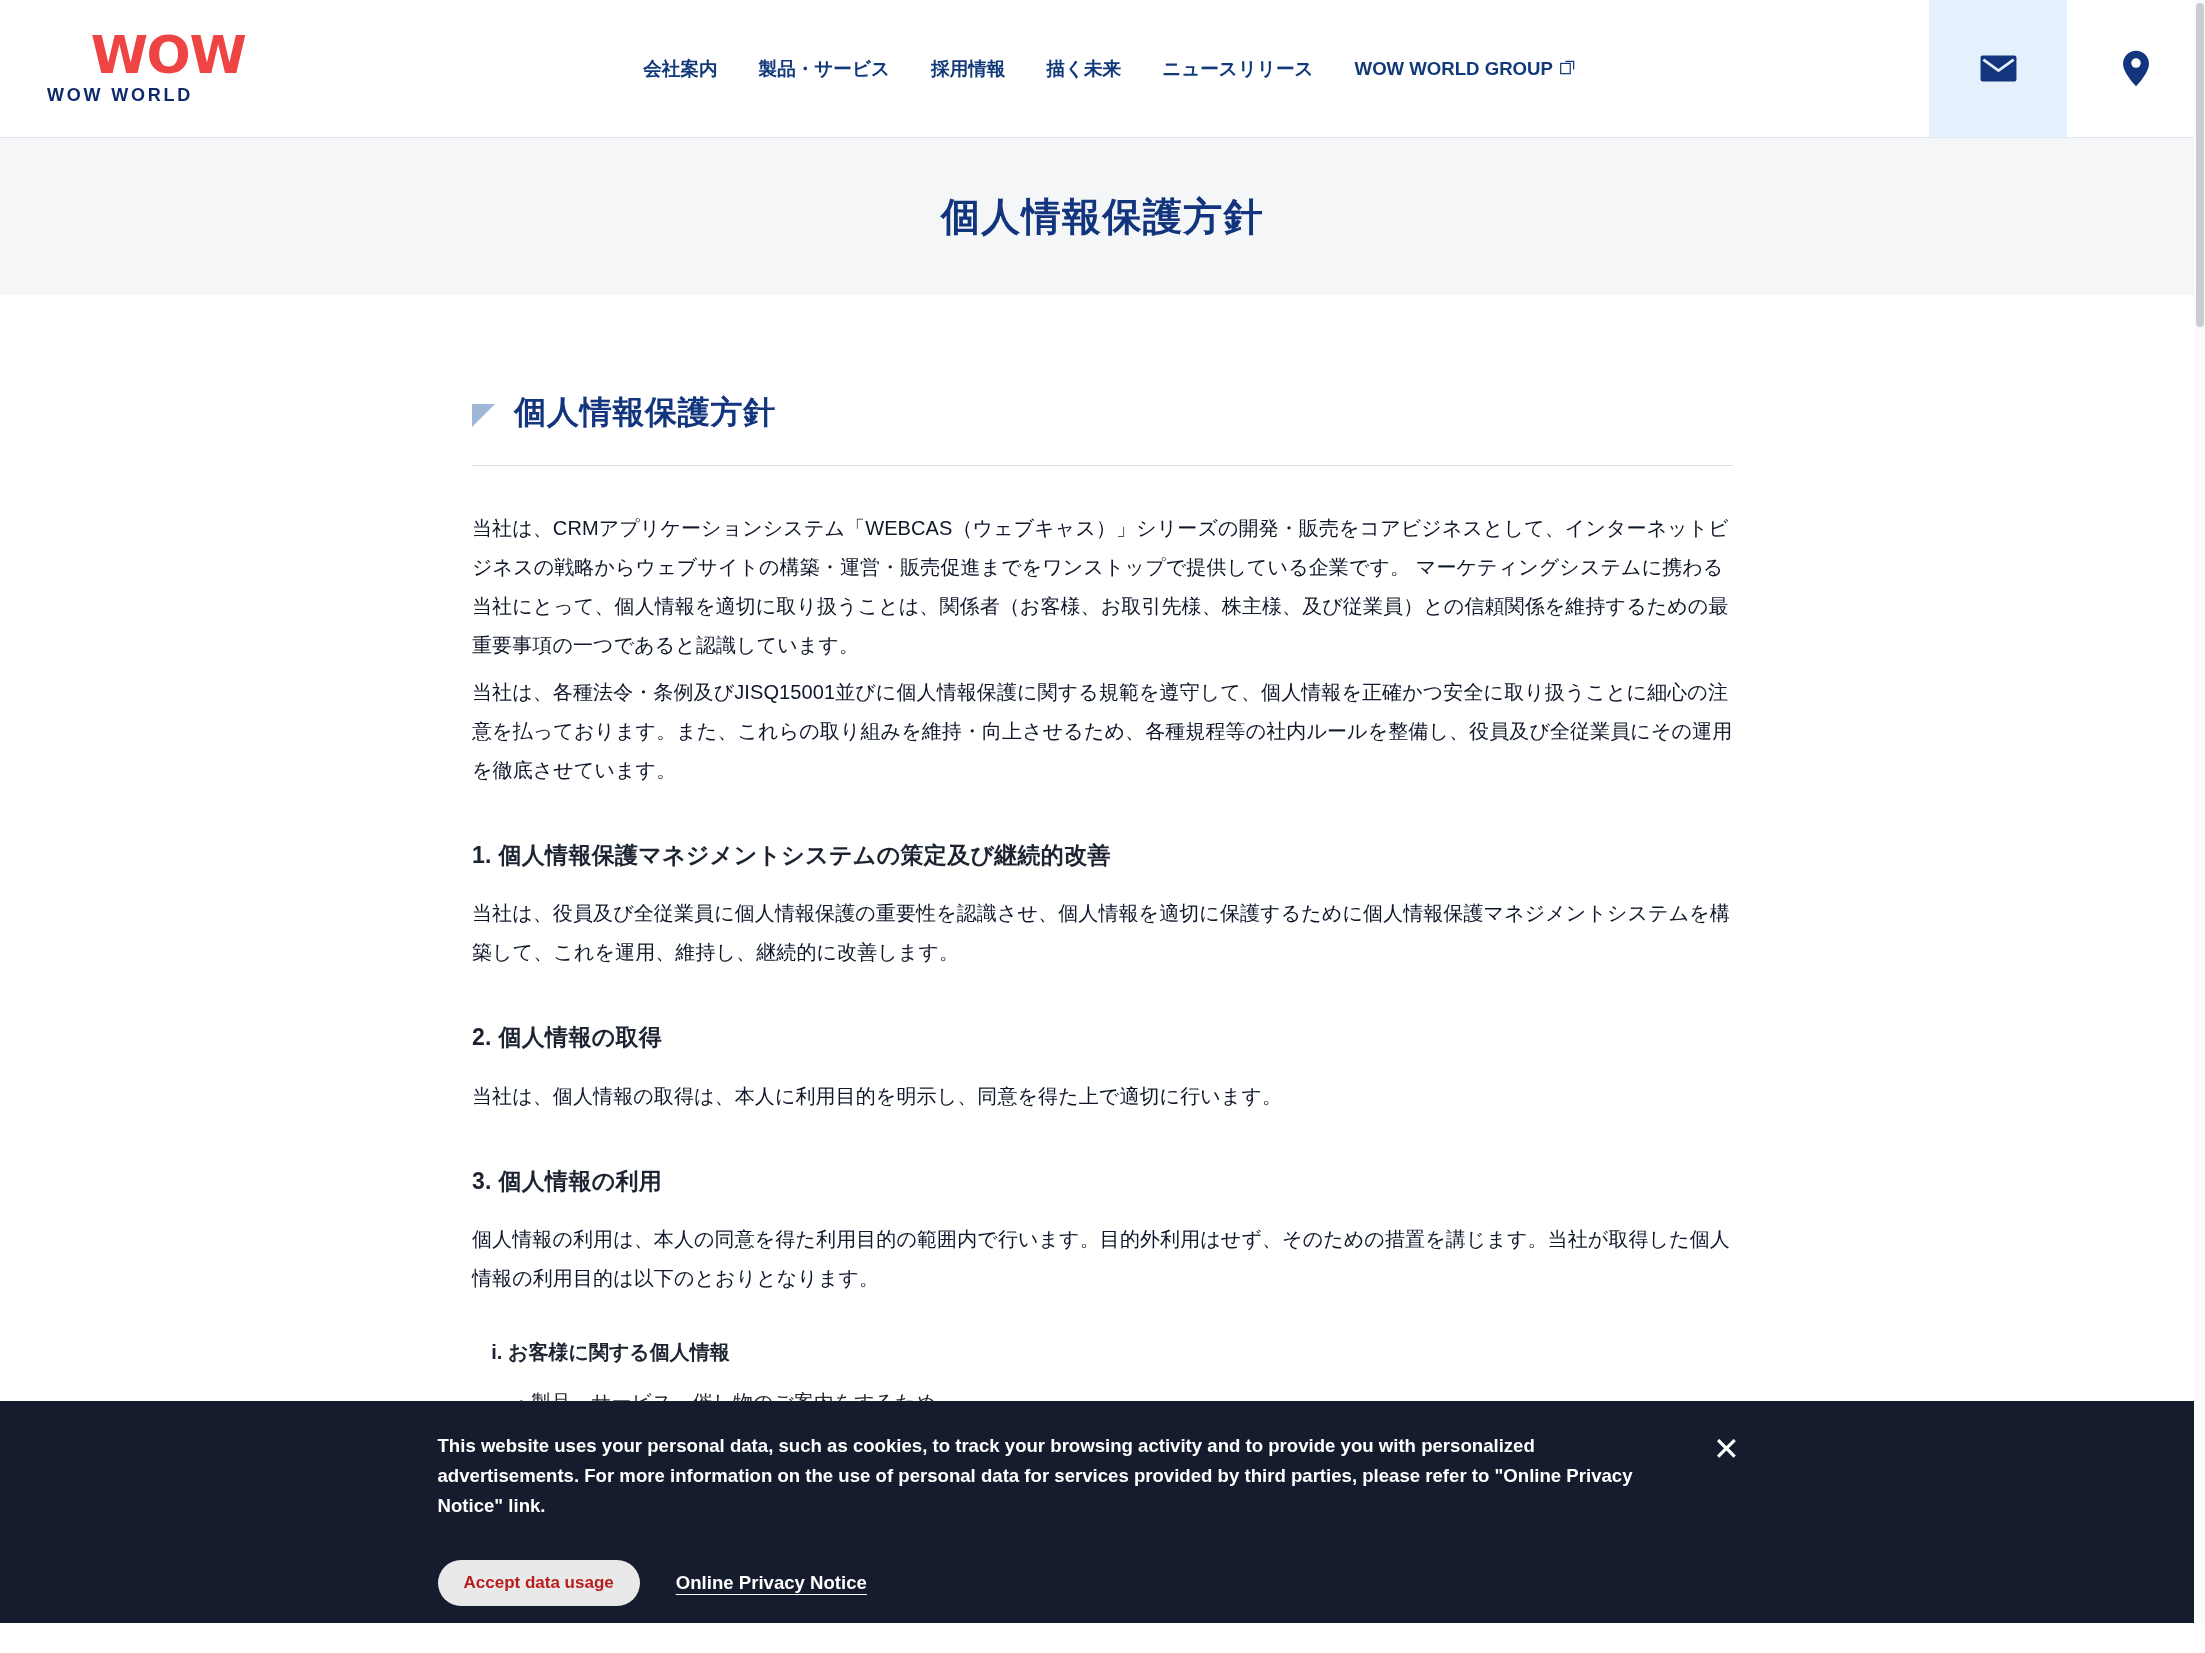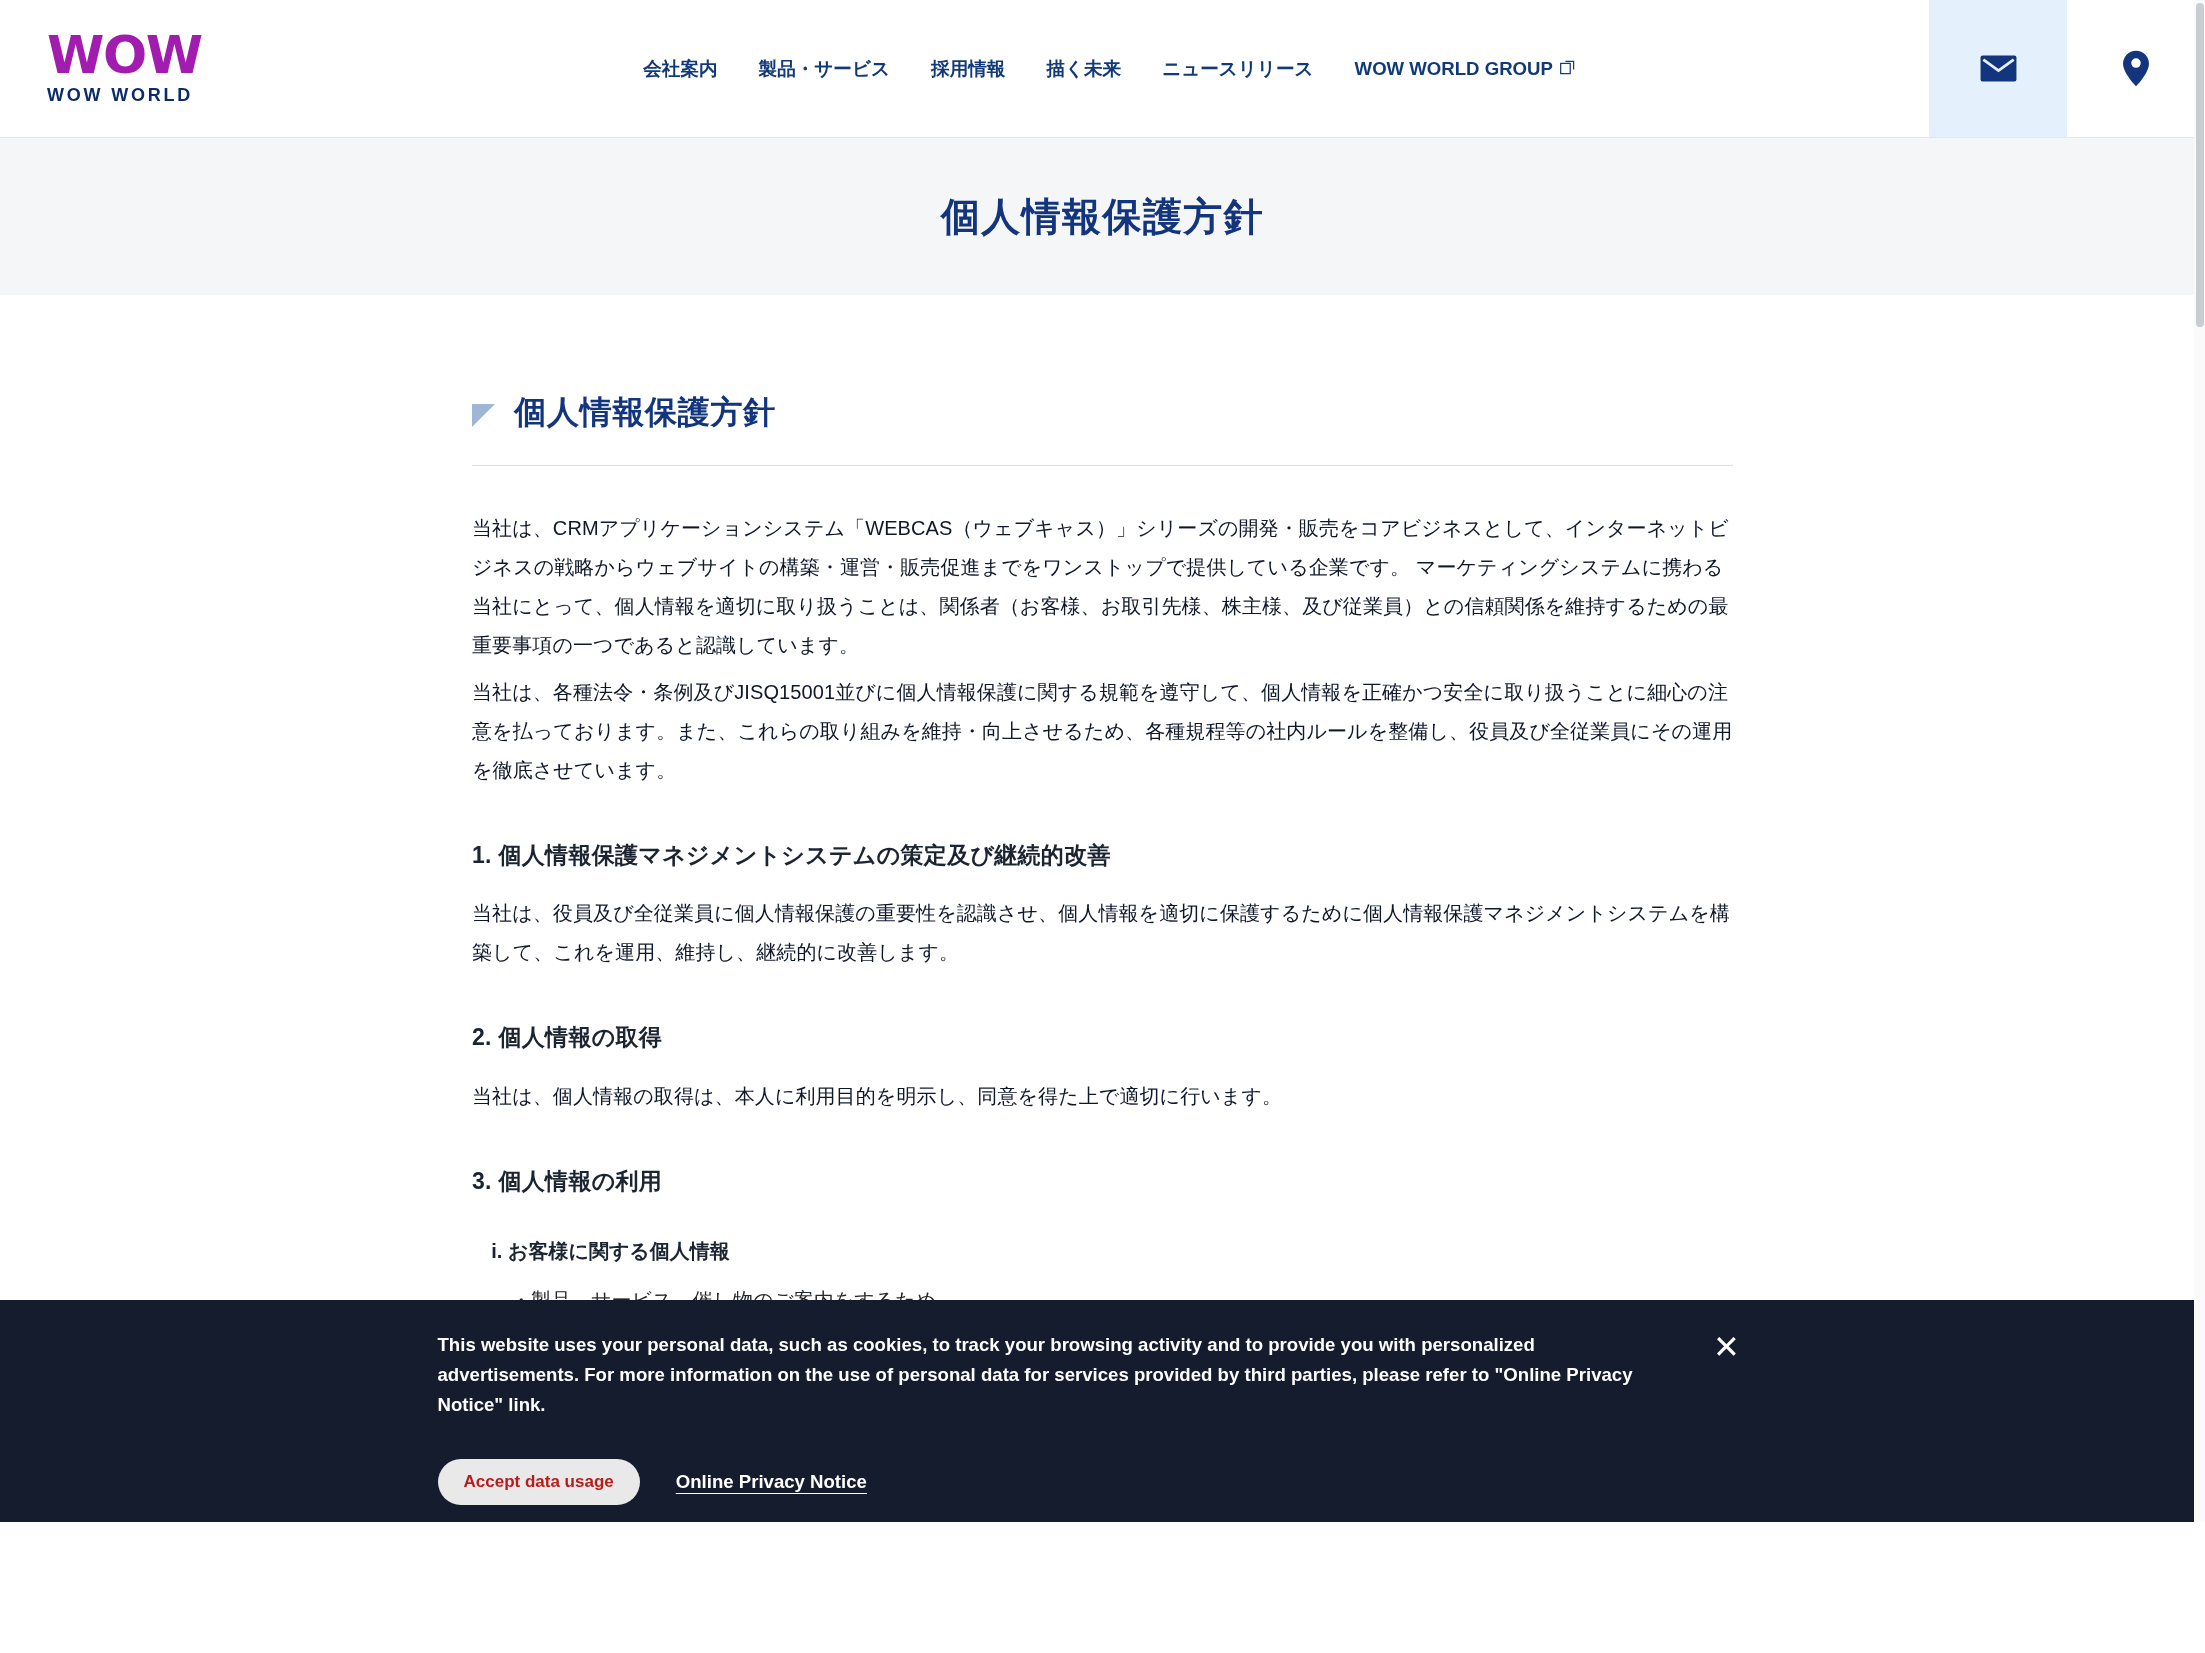--- a/index.html
+++ b/index.html
@@ -24,23 +24,24 @@
     width: 289px;
     display: flex;
     flex-direction: column;
     justify-content: center;
     padding-left: 47px;
   }
   .logo-mark {
     font-size: 52px;
     font-weight: 700;
     letter-spacing: -1.4px;
-    color: #a21caf;
+    color: #ef4444;
     line-height: 0.95;
     font-family: "DejaVu Sans", sans-serif;
+    text-align: center;
   }
   .logo-sub {
     font-size: 18px;
     letter-spacing: 2.8px;
     color: #0d2b6b;
     font-weight: 600;
     margin-top: 5.5px;
   }
   .nav {
     flex: 1;
@@ -303,20 +304,21 @@
   <h3 class="num">
     <span>2.</span>
     <span>個人情報の取得</span>
   </h3>
   <p class="body">当社は、個人情報の取得は、本人に利用目的を明示し、同意を得た上で適切に行います。</p>
 
   <h3 class="num">
     <span>3.</span>
     <span>個人情報の利用</span>
   </h3>
+  <p class="body">個人情報の利用は、本人の同意を得た利用目的の範囲内で行います。目的外利用はせず、そのための措置を講じます。当社が取得した個人情報の利用目的は以下のとおりとなります。</p>
 
   <h4 class="roman">i. お客様に関する個人情報</h4>
   <ul class="bullets">
     <li>・製品、サービス、催し物のご案内をするため</li>
     <li>・お問い合わせ、ご相談へ対応するため</li>
     <li>・製品、サービスの提供・アフターサービスを行うため</li>
     <li>・製品、サービス向上を目的とする調査を実施するため</li>
   </ul>
 
   <h4 class="roman">ii. 株主様に関する個人情報</h4>

